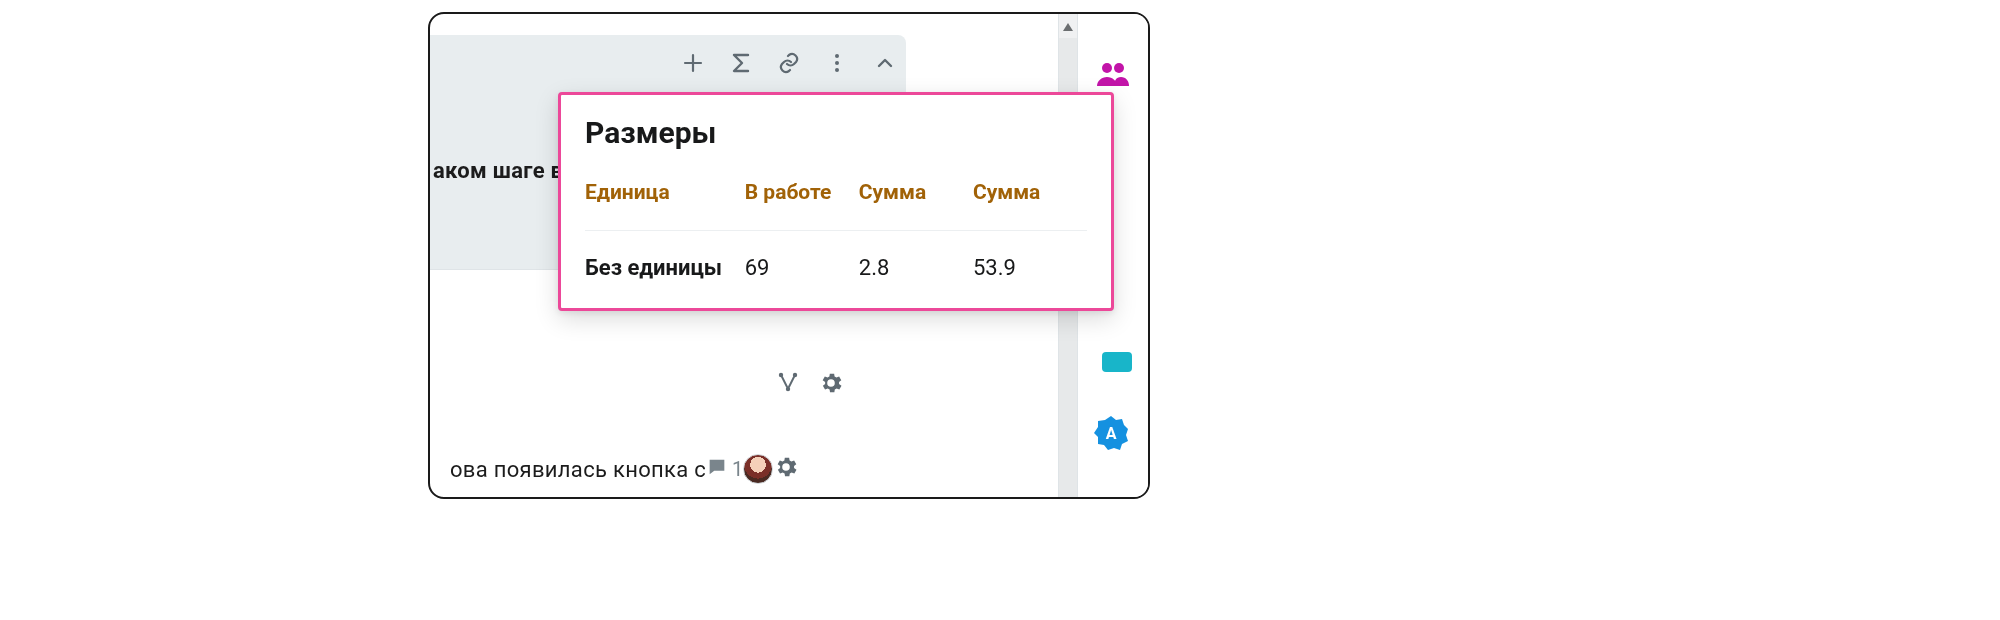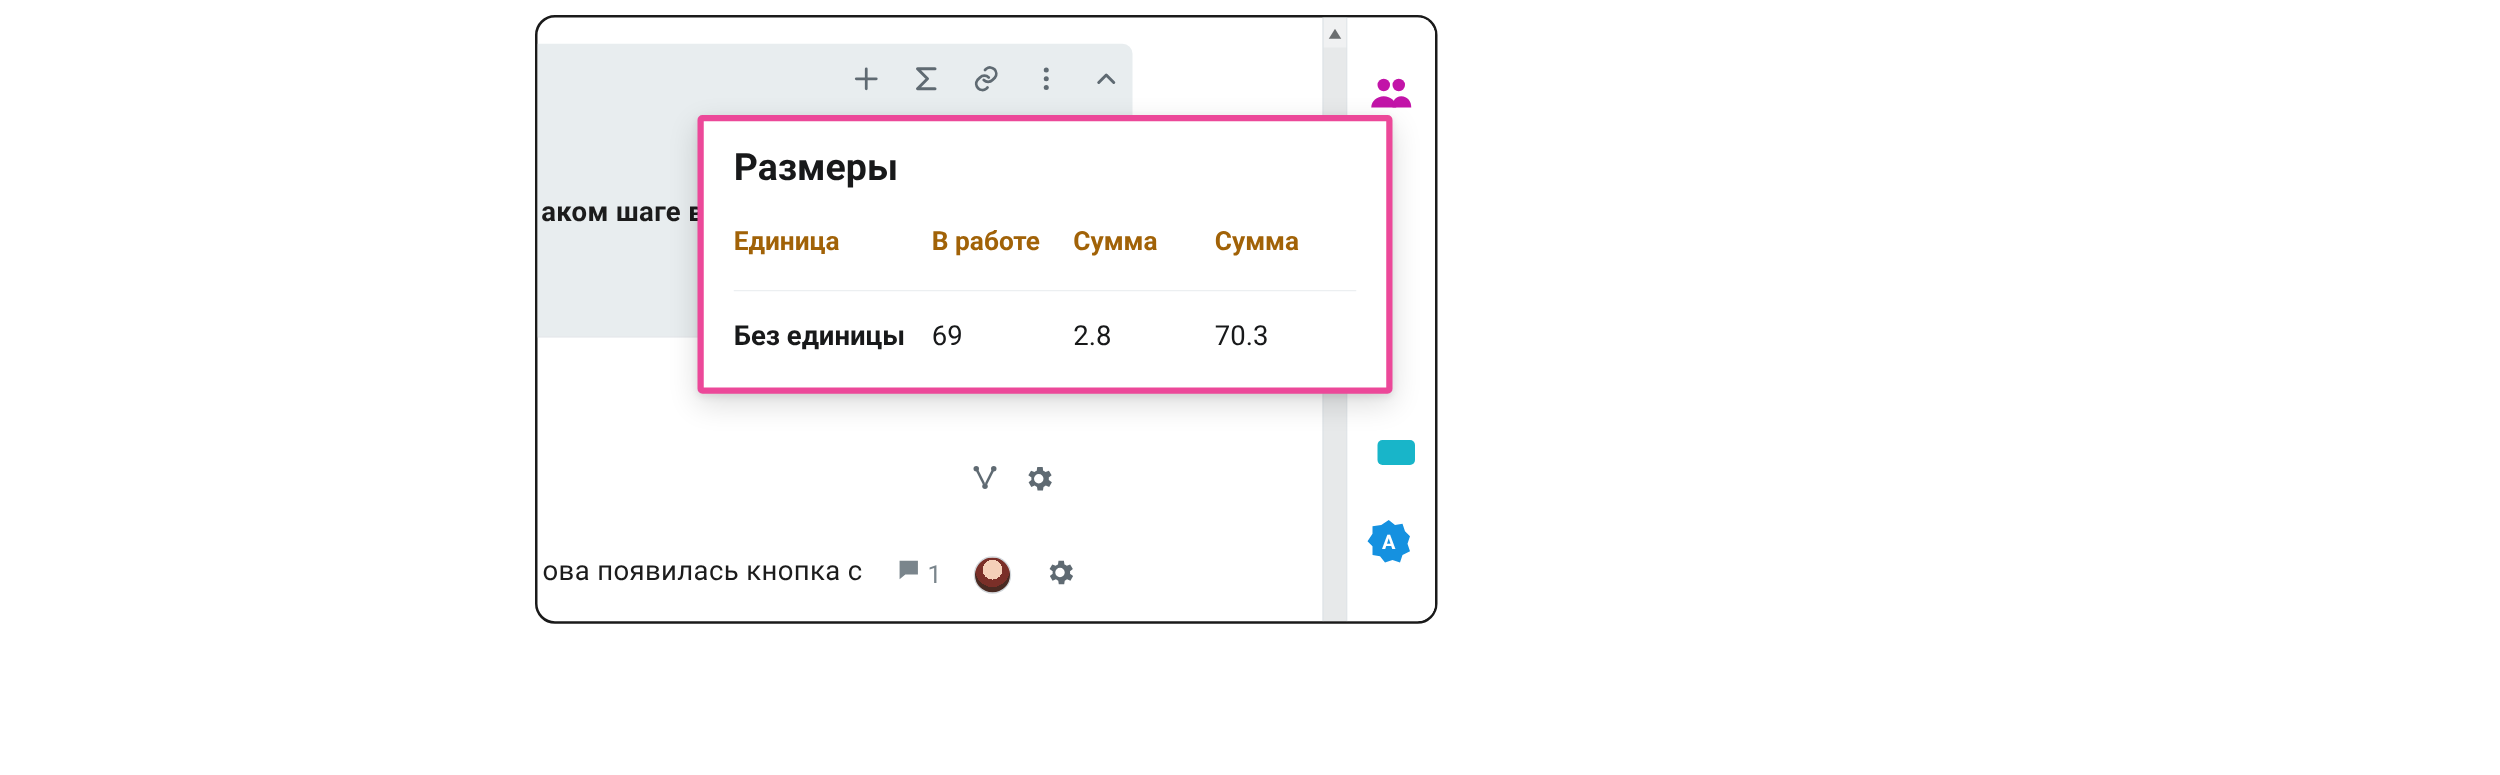--- a/index.html
+++ b/index.html
@@ -90,23 +90,23 @@
   .row-actions svg { width: 24px; height: 24px; }
 
   
   .bottom-row {
     position: absolute;
     top: 431px;
     left: 0;
     width: 476px;
     height: 48px;
     display: flex;
-    align-items: flex-start;
-    padding-left: 4px;
-    gap: 26px;
+    align-items: center;
+    padding-left: 20px;
+    gap: 0;
     color: #1c1c1c;
   }
   .bottom-text {
     font-size: 22px;
     letter-spacing: 0.3px;
     flex: 0 0 auto;
   }
   .comment-chip {
     display: flex;
     align-items: center;
@@ -125,21 +125,21 @@
   .gear-small { color: #5f6a72; }
   .gear-small svg { width: 26px; height: 26px; }
 
   
   .popover {
     position: absolute;
     left: 128px;
     top: 78px;
     width: 556px;
     background: #ffffff;
-    border: 5px solid #ec4899;
+    border: 3px solid #ec4899;
     border-radius: 4px;
     box-shadow: 0 8px 24px rgba(0,0,0,0.14), 0 2px 6px rgba(0,0,0,0.08);
     padding: 20px 24px 28px 24px;
   }
   .popover-title {
     font-size: 30px;
     font-weight: 700;
     color: #18191a;
     margin-bottom: 30px;
   }
@@ -360,18 +360,18 @@
       <div class="table-head">
         <div>Единица</div>
         <div>В работе</div>
         <div>Сумма</div>
         <div>Сумма</div>
       </div>
       <div class="table-row">
         <div class="r-label">Без единицы</div>
         <div>69</div>
         <div>2.8</div>
-        <div>70.3</div>
+        <div>53.9</div>
       </div>
     </div>
   </div>
 
 </div>
 
 </body></html>

